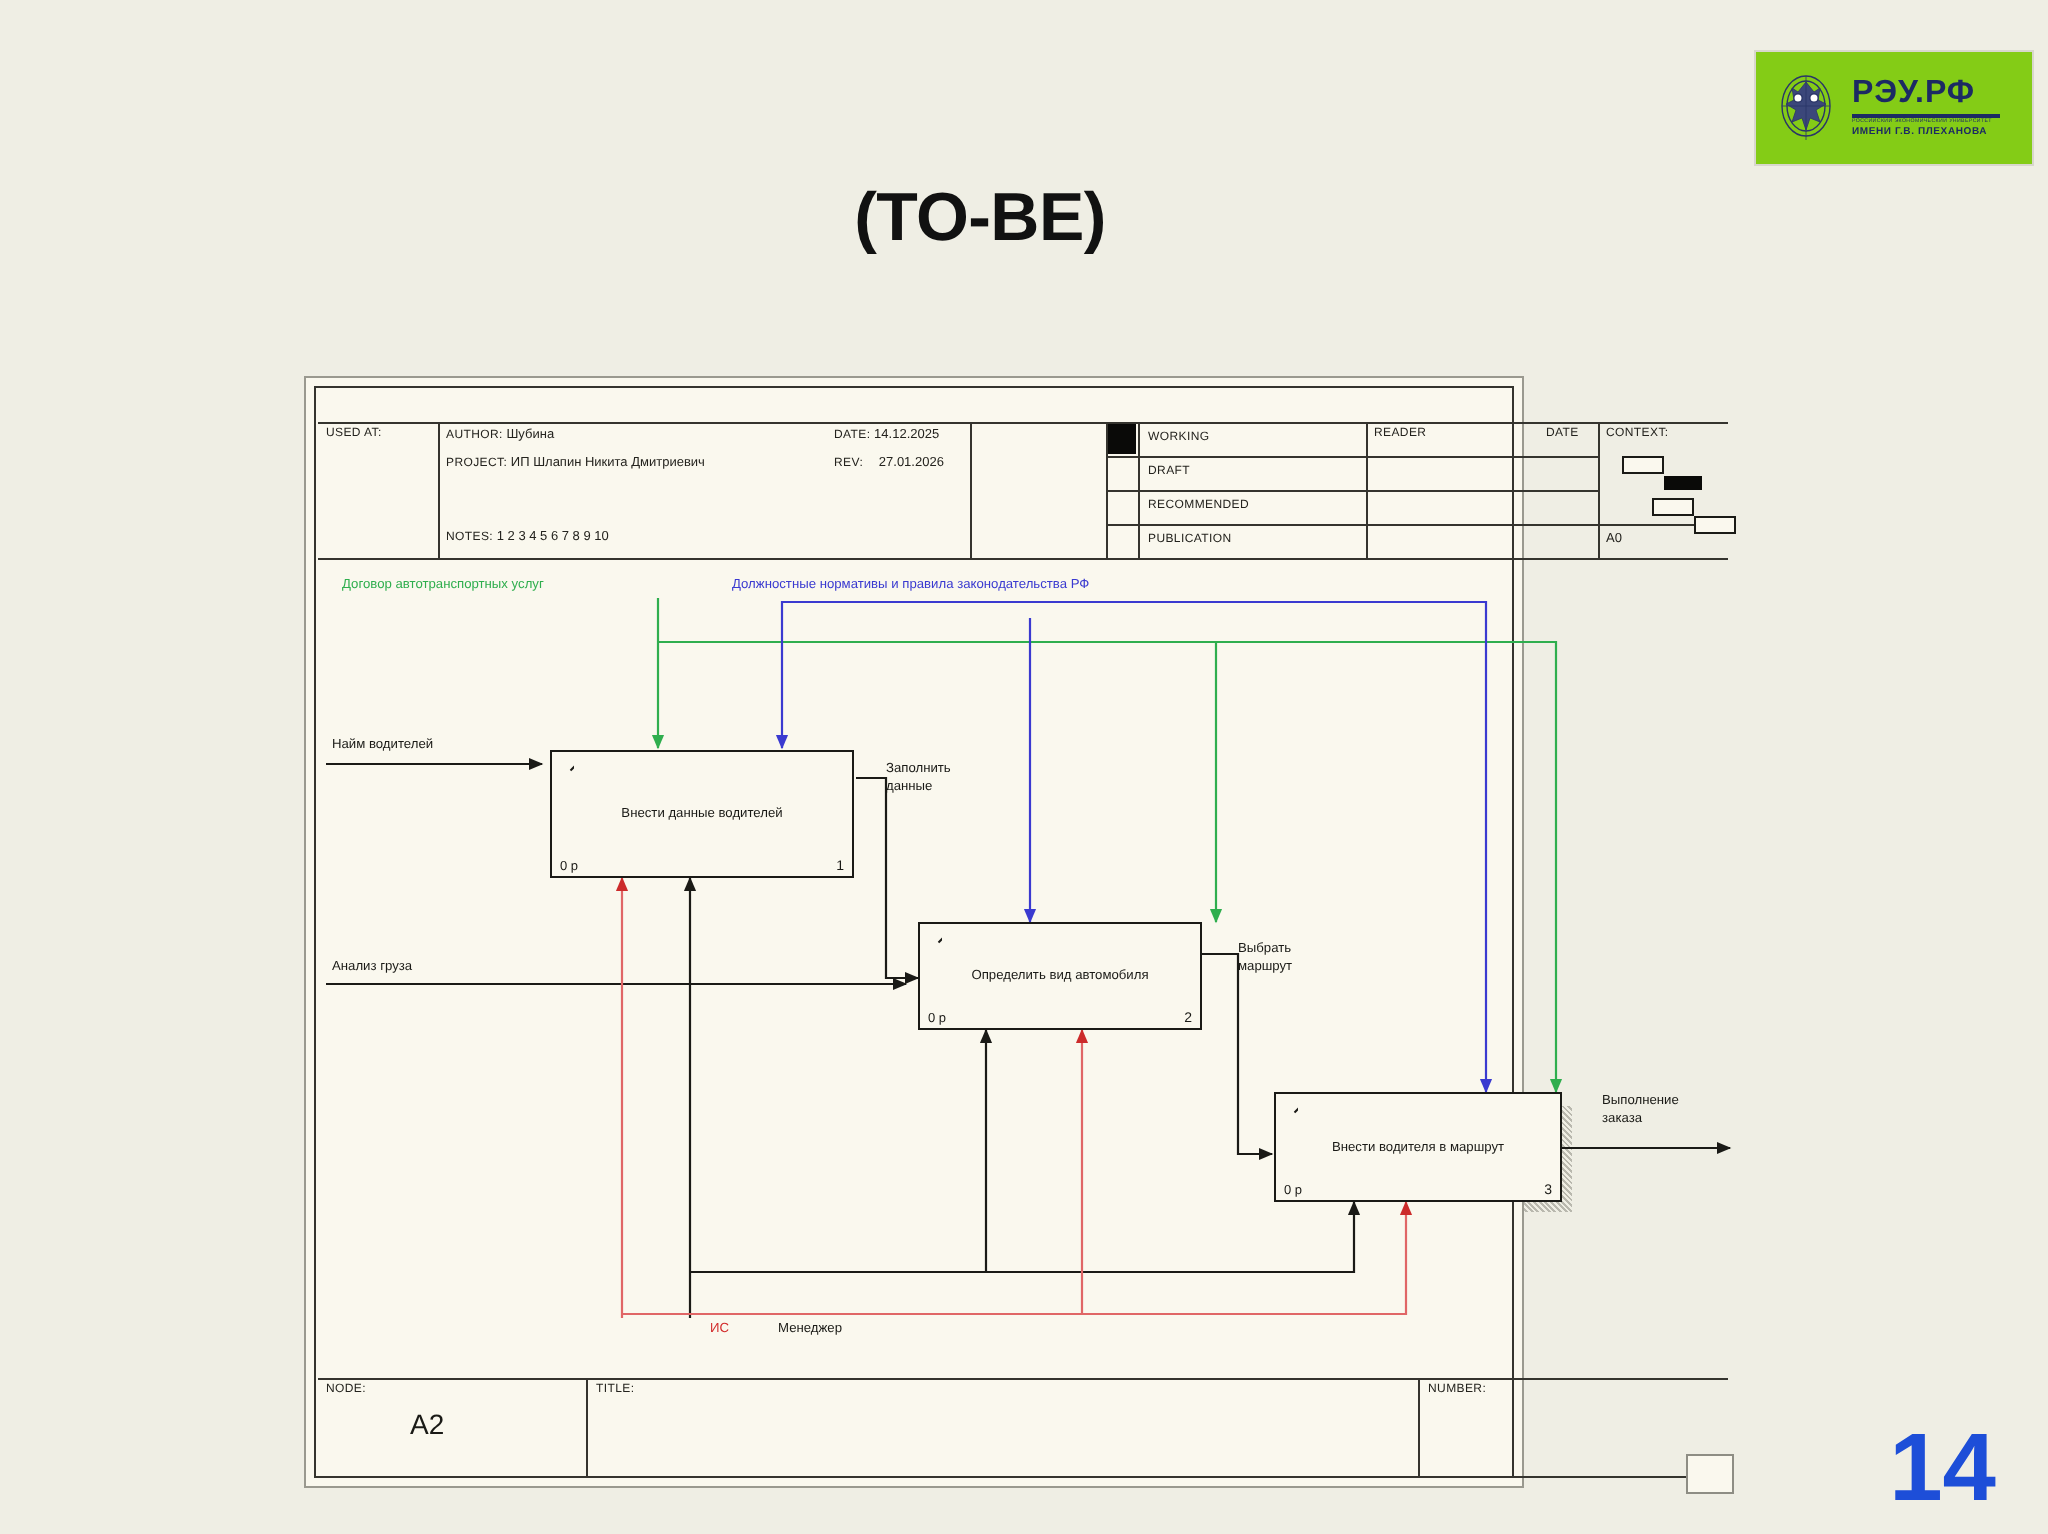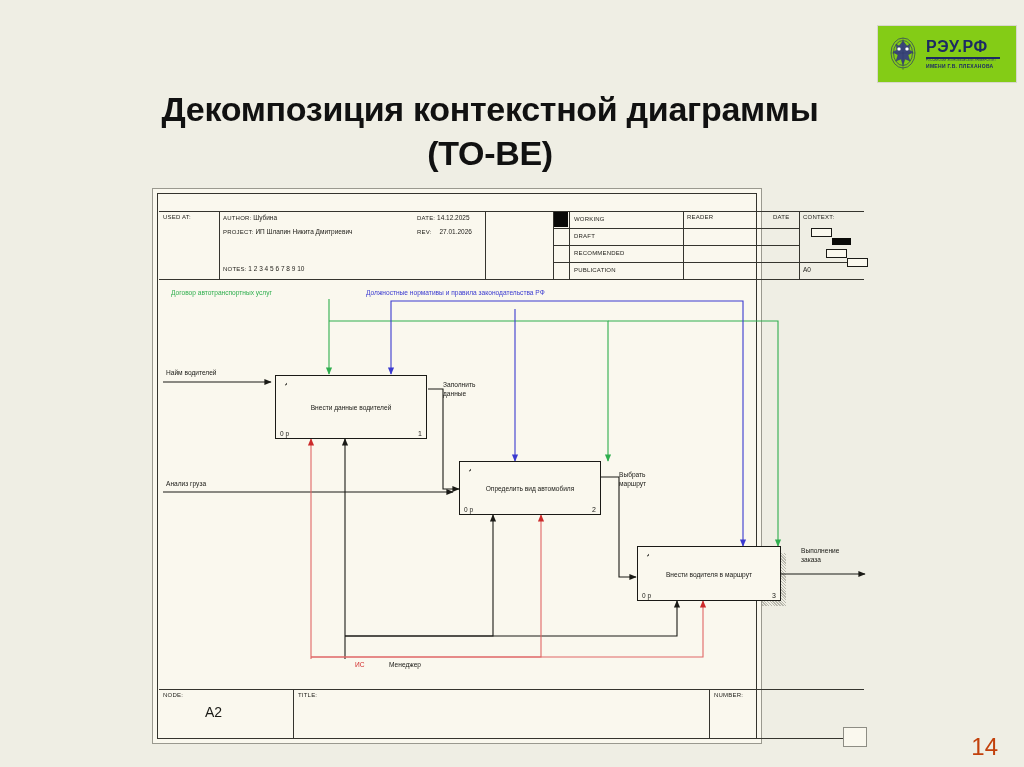--- a/index.html
+++ b/index.html
@@ -31,21 +31,21 @@
   #title{
     position:absolute; left:40px; top:88px; width:900px;
     text-align:center; font-weight:bold; font-size:34px; color:#111;
     line-height:1.28; letter-spacing:-.3px;
   }
   #title .l2{display:block;}
 
   
   #pagenum{
     position:absolute; right:26px; bottom:8px;
-    font-size:24px; font-weight:normal; color:#c2410c; line-height:1;
+    font-size:48px; font-weight:bold; color:#1d4ed8; line-height:1;
   }
 
   
   #sheet{
     position:absolute; left:152px; top:188px; width:610px; height:556px;
     background:#faf8ee; border:1px solid #9a998f; box-sizing:border-box;
   }
   #sheet .frame{
     position:absolute; left:4px; top:4px; right:4px; bottom:4px;
     border:1px solid #35342e; box-sizing:border-box;
@@ -104,21 +104,20 @@
   </svg>
   <div class="ltext">
     <div class="lmain">РЭУ.РФ</div>
     <div class="lrule"></div>
     <div class="ltiny">РОССИЙСКИЙ ЭКОНОМИЧЕСКИЙ УНИВЕРСИТЕТ</div>
     <div class="lsub">ИМЕНИ Г.В. ПЛЕХАНОВА</div>
   </div>
 </div>
 
 <div id="title">
-  <span>Декомпозиция контекстной диаграммы</span>
   <span class="l2">(TO-BE)</span>
 </div>
 
 <div id="pagenum">14</div>
 
 <div id="sheet">
   <div class="frame"></div>
 
   <div class="gl" style="left:6px;top:22px;width:705px;height:1.2px;"></div>
   <div class="gl" style="left:6px;top:90px;width:705px;height:1.2px;"></div>

